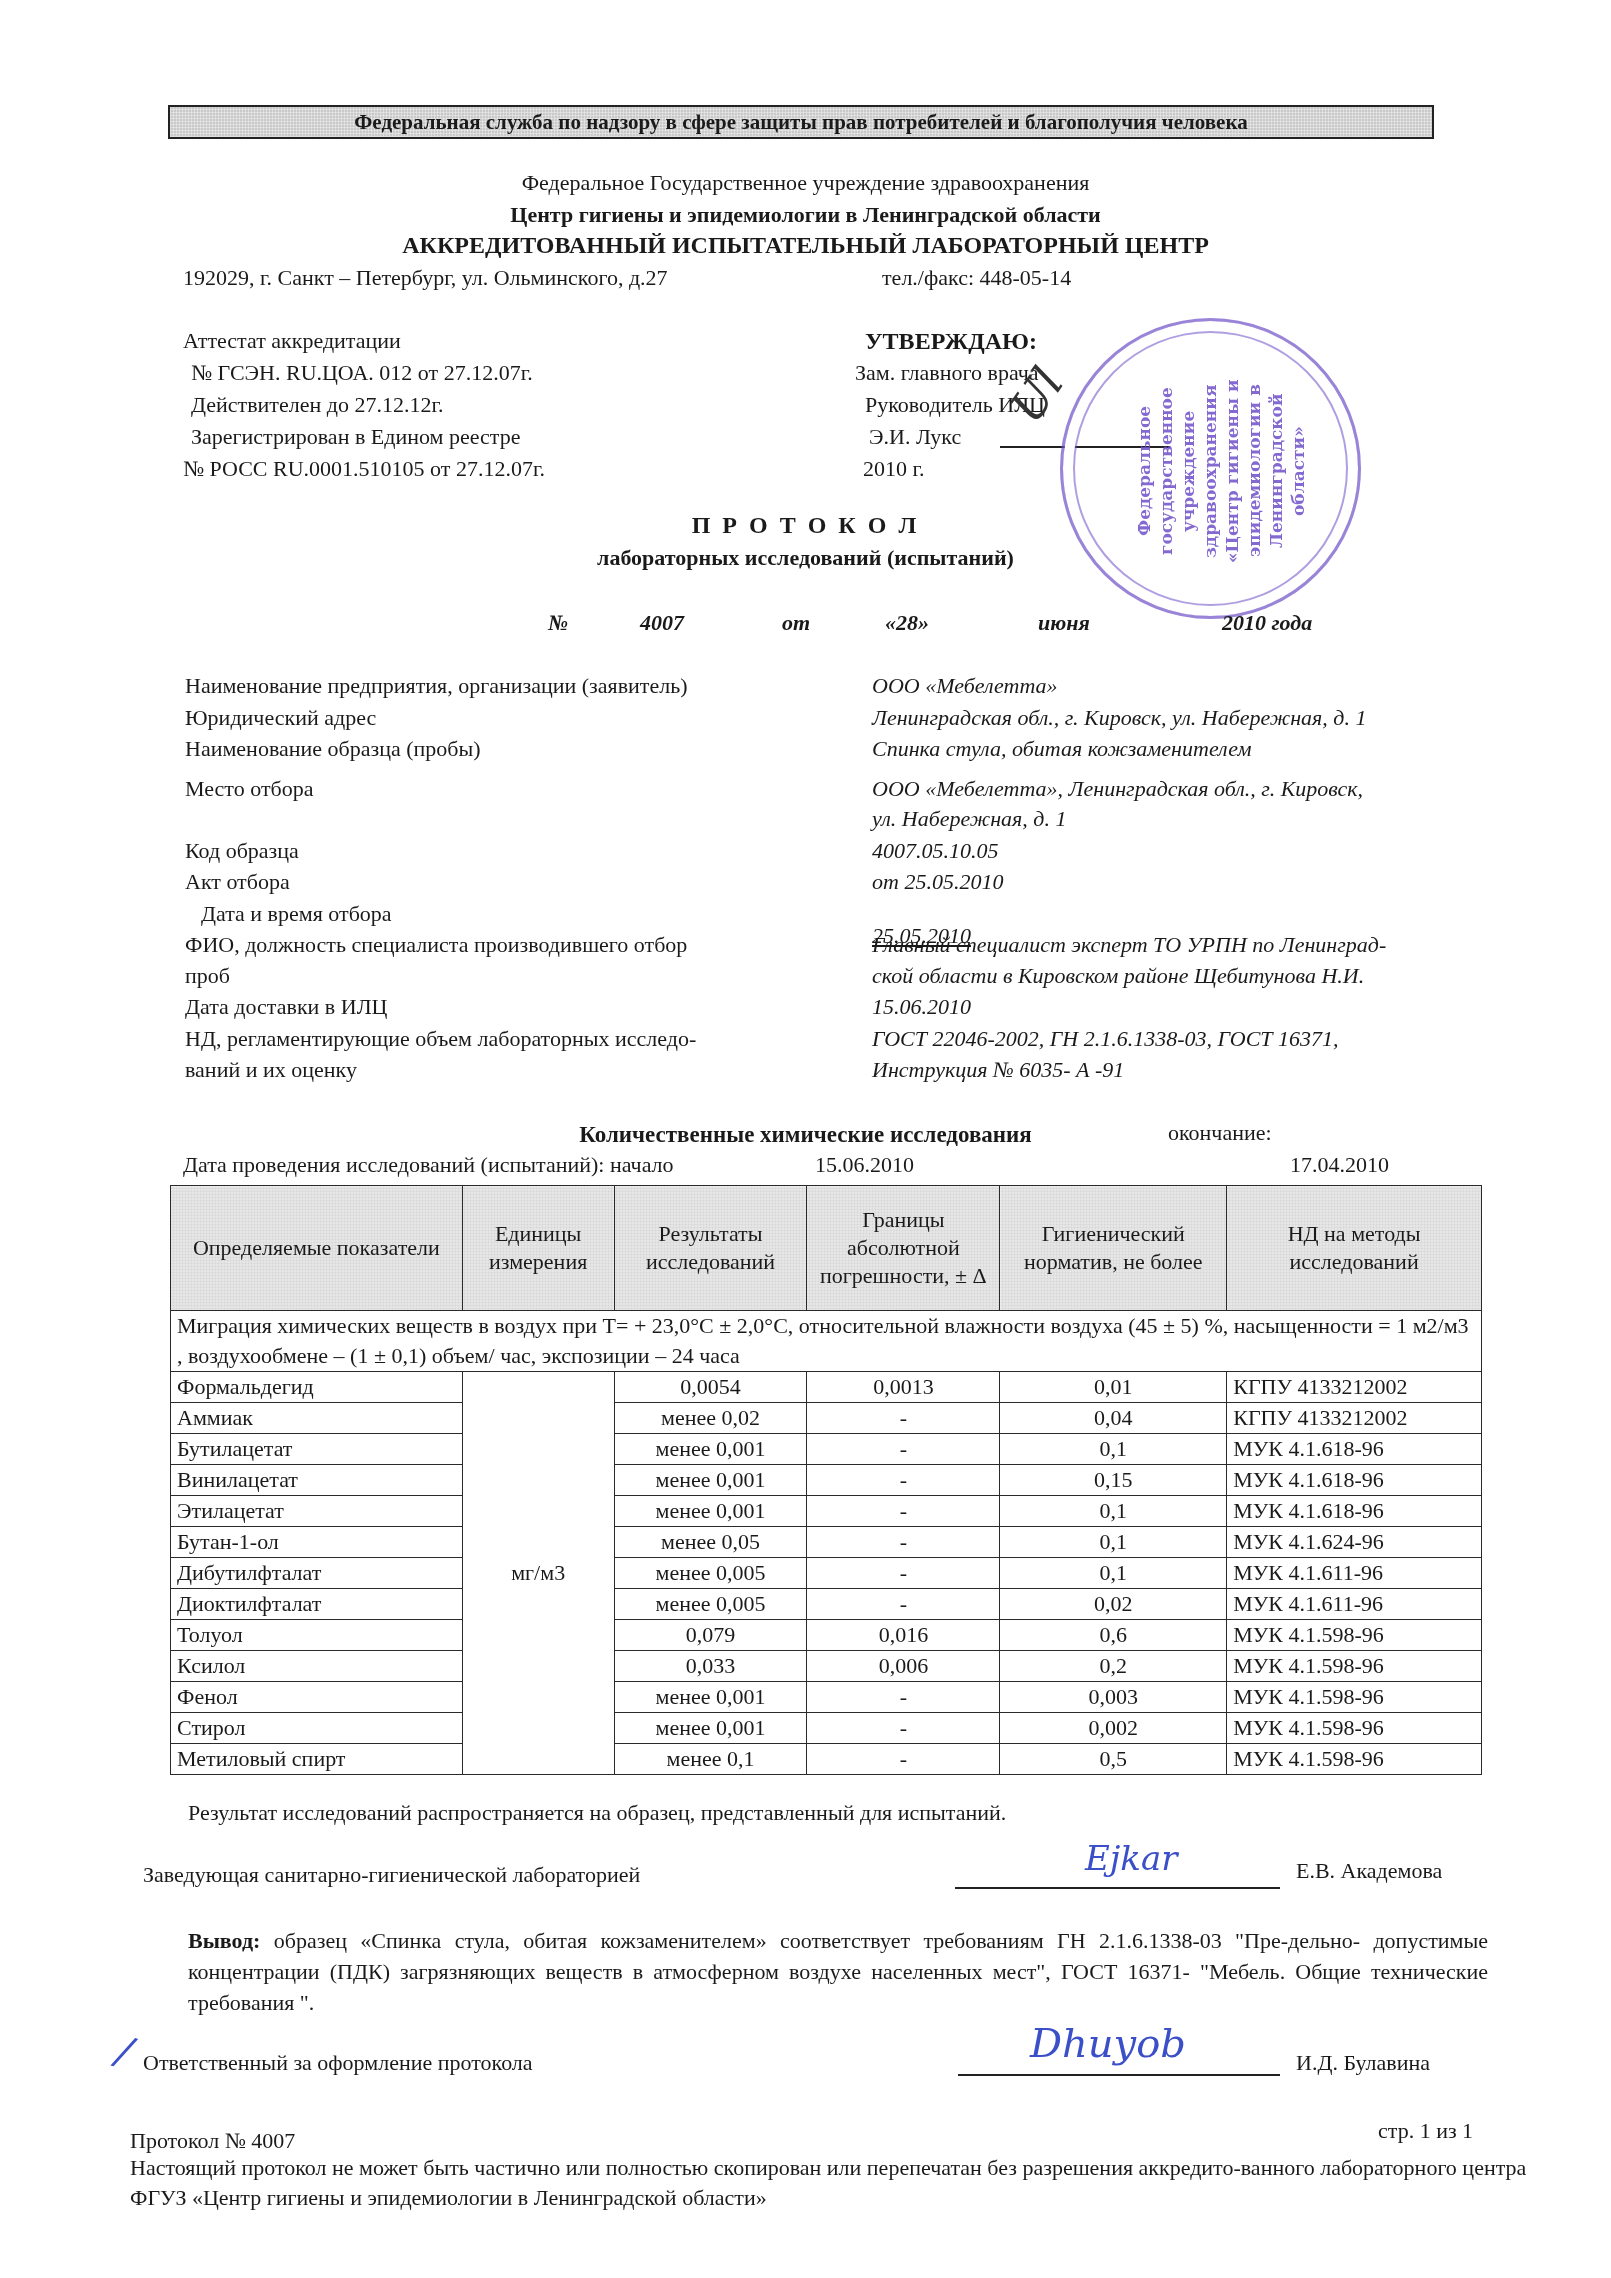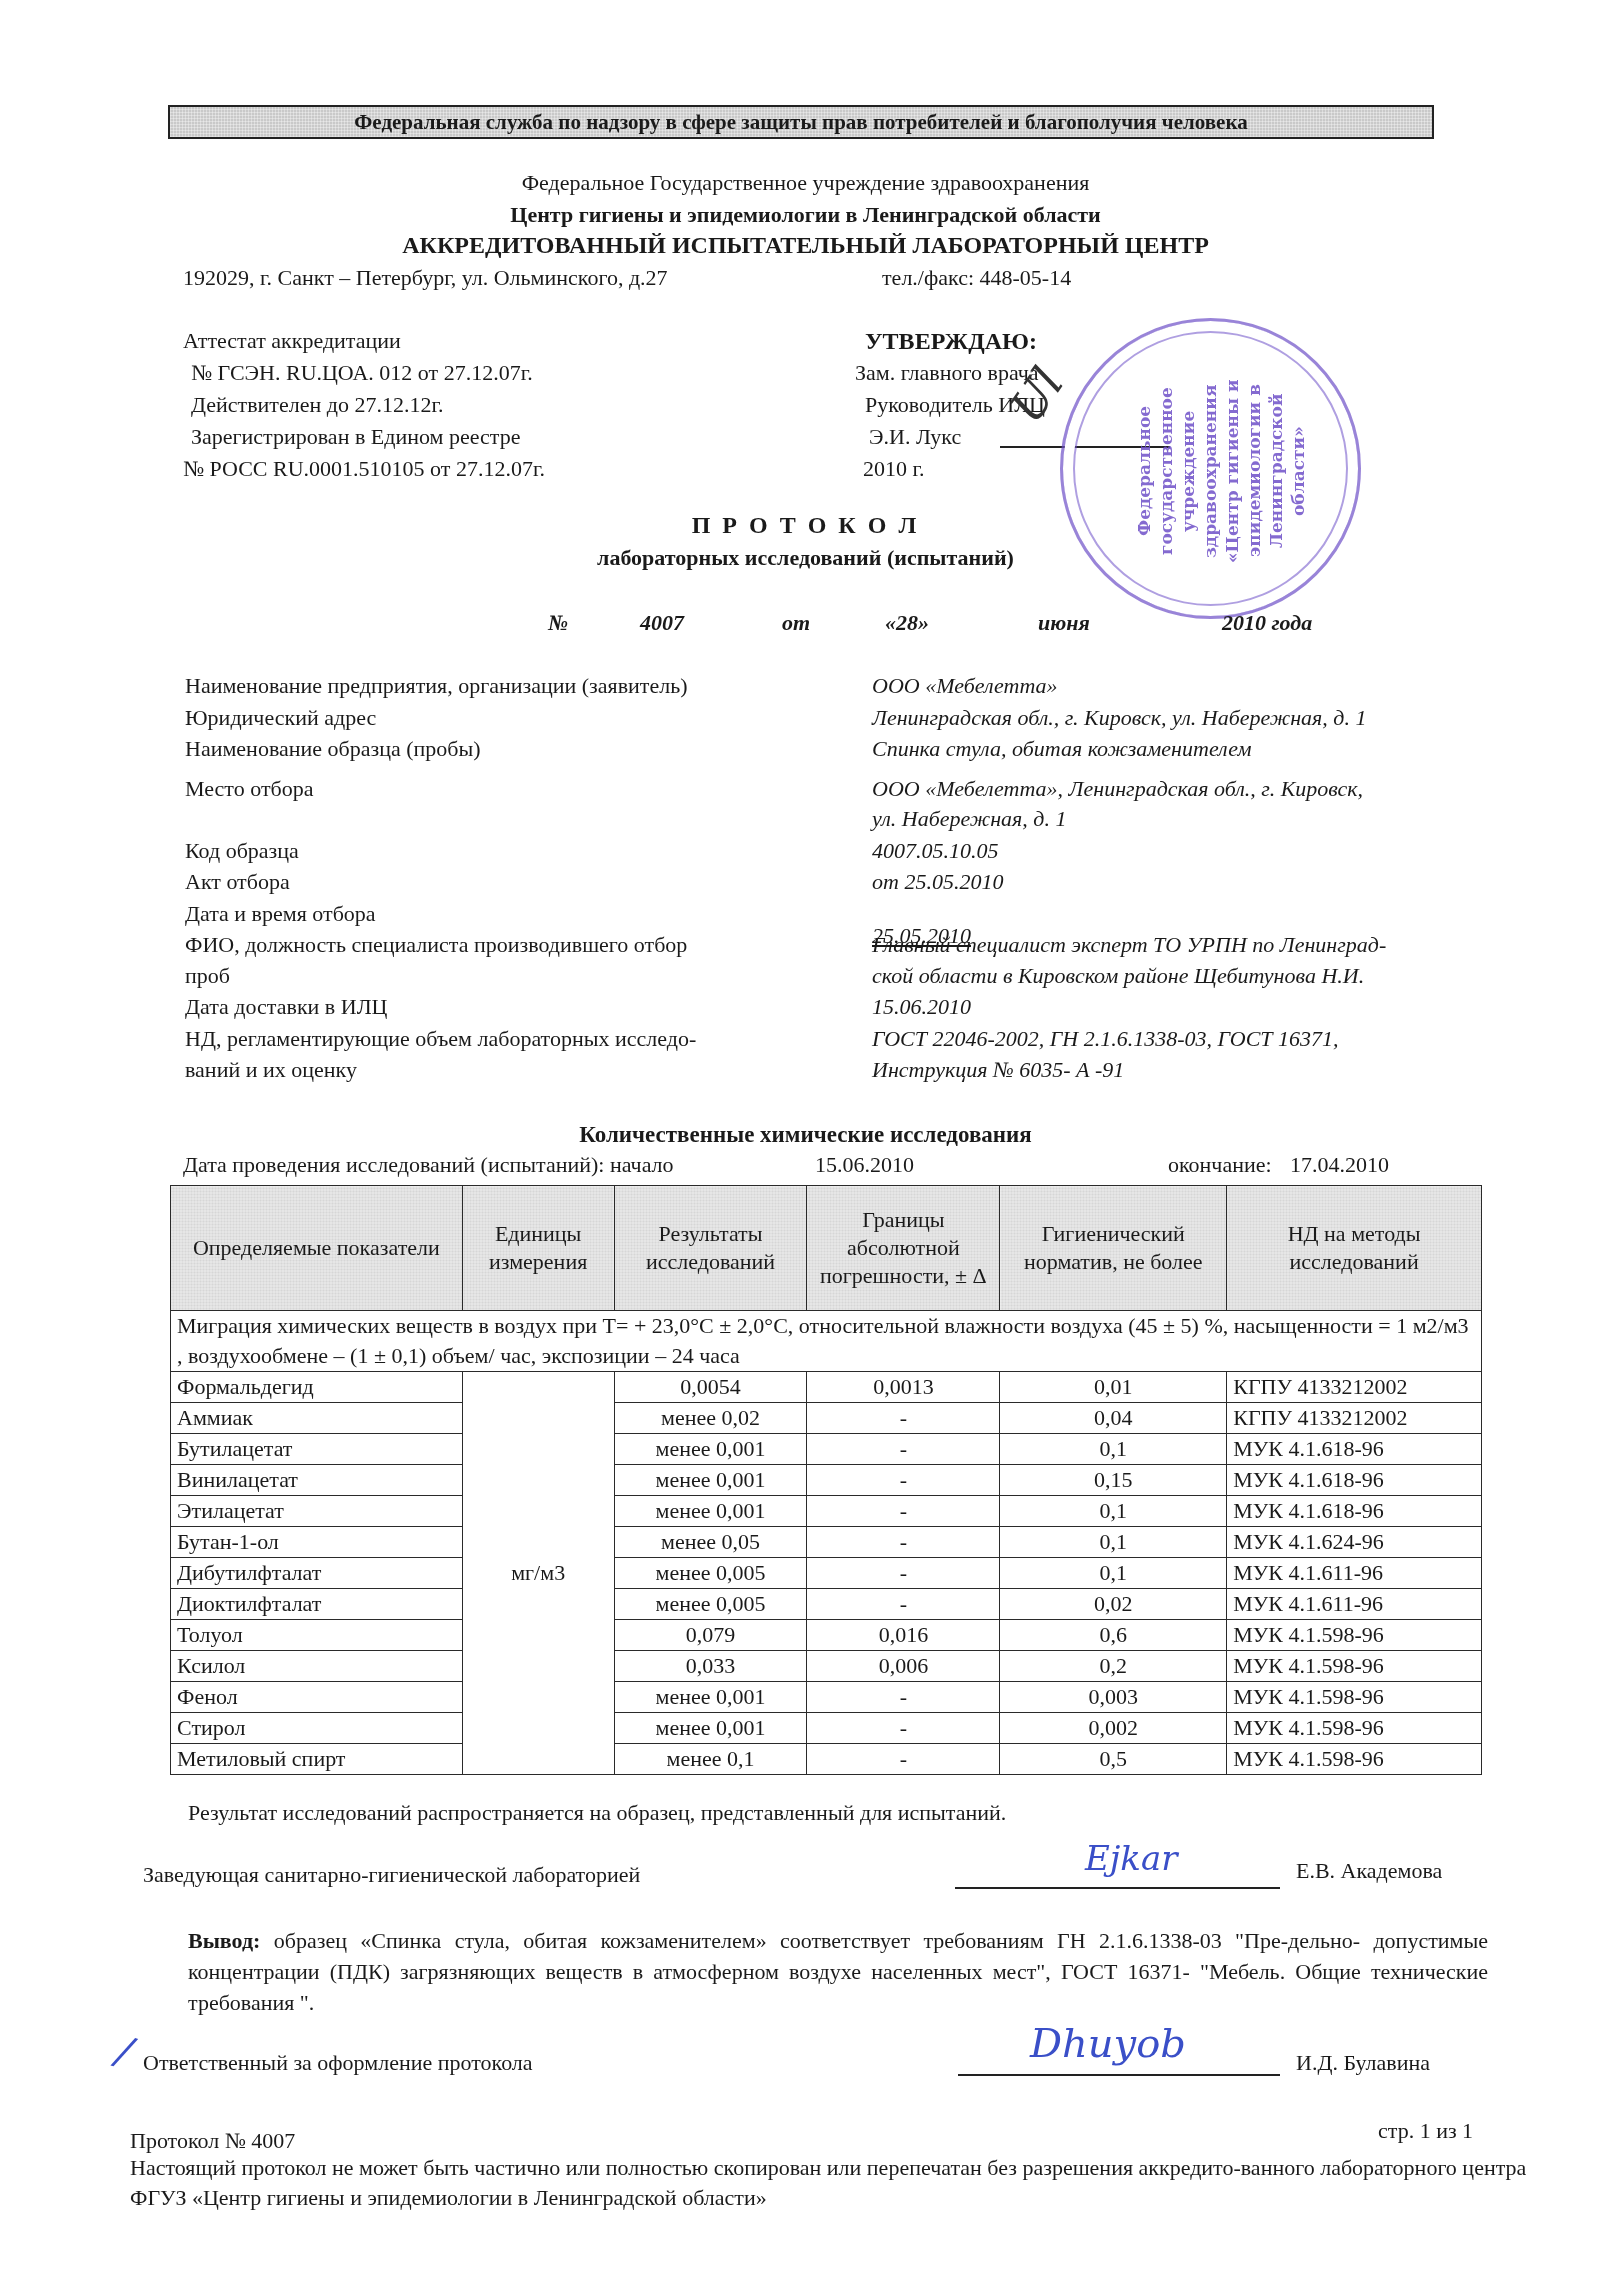--- a/index.html
+++ b/index.html
@@ -82,37 +82,37 @@
 <div class="abs info-value" style="top:705px;">Ленинградская обл., г. Кировск, ул. Набережная, д. 1</div>
 <div class="abs info-label" style="top:736px;">Наименование образца (пробы)</div>
 <div class="abs info-value" style="top:736px;">Спинка  стула, обитая  кожзаменителем</div>
 <div class="abs info-label" style="top:776px;">Место отбора</div>
 <div class="abs info-value" style="top:776px;">ООО «Мебелетта», Ленинградская обл., г. Кировск,</div>
 <div class="abs info-value" style="top:806px;">ул. Набережная, д. 1</div>
 <div class="abs info-label" style="top:838px;">Код образца</div>
 <div class="abs info-value" style="top:838px;">4007.05.10.05</div>
 <div class="abs info-label" style="top:869px;">Акт отбора</div>
 <div class="abs info-value" style="top:869px;">от 25.05.2010</div>
-<div class="abs info-label" style="top:901px;">Дата и время отбора</div>
+<div class="abs info-label" style="top:901px;margin-left:16px;">Дата и время отбора</div>
 <div class="abs info-value" style="top:923px;text-decoration:underline;">25.05.2010</div>
 <div class="abs info-label" style="top:932px;">ФИО, должность специалиста производившего отбор</div>
 <div class="abs info-value" style="top:932px;">Главный специалист эксперт ТО УРПН по Ленинград-</div>
 <div class="abs info-label" style="top:963px;">проб</div>
 <div class="abs info-value" style="top:963px;">ской области в Кировском районе Щебитунова Н.И.</div>
 <div class="abs info-label" style="top:994px;">Дата доставки в ИЛЦ</div>
 <div class="abs info-value" style="top:994px;">15.06.2010</div>
 <div class="abs info-label" style="top:1026px;">НД, регламентирующие объем лабораторных исследо-</div>
 <div class="abs info-value" style="top:1026px;">ГОСТ 22046-2002, ГН 2.1.6.1338-03, ГОСТ 16371,</div>
 <div class="abs info-label" style="top:1057px;">ваний и их оценку</div>
 <div class="abs info-value" style="top:1057px;">Инструкция № 6035- А -91</div>
 
 <div class="abs center bold" style="top:1122px;font-size:23px;">Количественные химические исследования</div>
 <div class="abs" style="left:183px;top:1152px;">Дата проведения исследований (испытаний): начало</div>
 <div class="abs" style="left:815px;top:1152px;">15.06.2010</div>
-<div class="abs" style="left:1168px;top:1152px;">окончание:</div>
+<div class="abs" style="left:1168px;top:1120px;">окончание:</div>
 <div class="abs" style="left:1290px;top:1152px;">17.04.2010</div>
 
 <table class="res">
   <colgroup>
     <col style="width:292px">
       <col style="width:152px">
       <col style="width:193px">
       <col style="width:193px">
       <col style="width:227px">
       <col style="width:255px">

